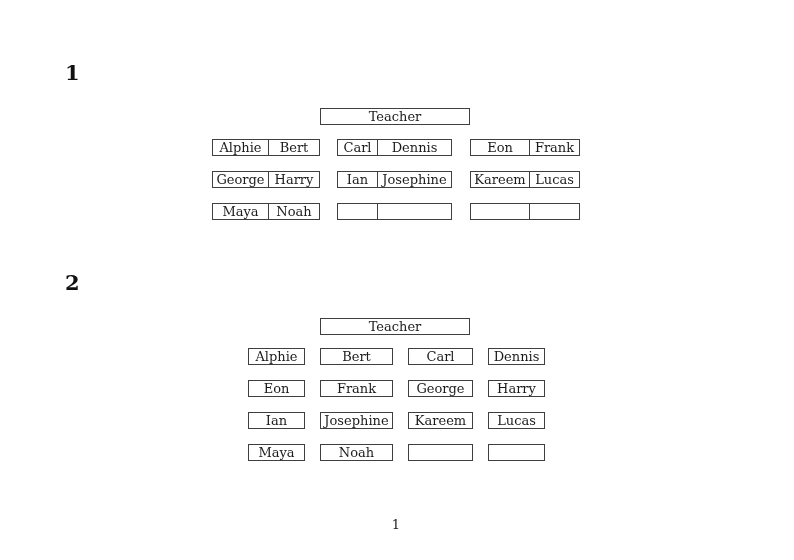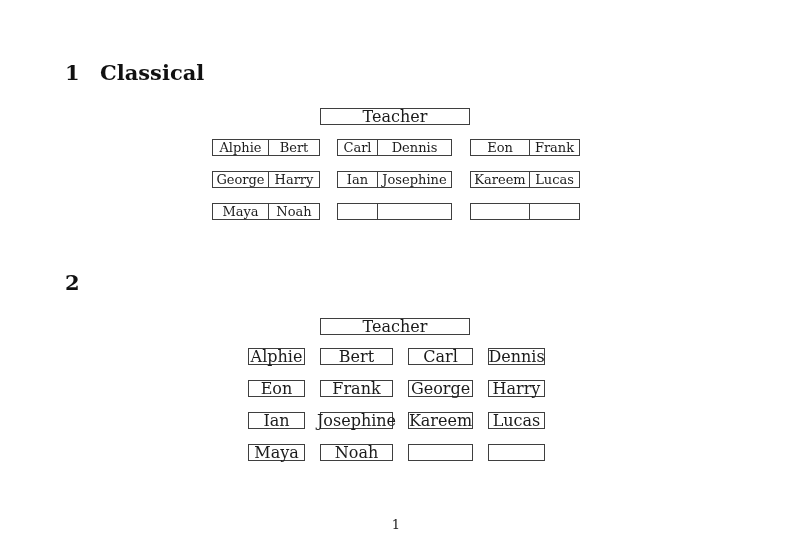--- a/index.html
+++ b/index.html
@@ -24,21 +24,21 @@
   .s2 { top: 271px; }
   .sec-num { width: 35px; }
 
   
   .box {
     position: absolute;
     box-sizing: border-box;
     border: 1px solid #3f3f3f;
     background: #ffffff;
     display: flex; align-items: center; justify-content: center;
-    font-size: 16px; line-height: 15px;
+    font-size: 13px; line-height: 15px;
     color: #1b1b1b;
     white-space: nowrap;
   }
   .teacher { left: 320px; width: 150px; height: 17px; }
   .t1 { top: 108px; }
   .t2 { top: 318px; }
 
   
   .pair {
     position: absolute;
@@ -84,21 +84,20 @@
     text-align: center; font-size: 13px; color: #222222;
   }
 </style>
 </head>
 <body>
 
 <div class="page">
 
   <div class="section-heading s1">
     <span class="sec-num">1</span>
-    <span class="sec-title">Classical</span>
   </div>
 
   <div class="box teacher t1">Teacher</div>
 
   <div class="pair r0 g1">
     <span class="cell cl">Alphie</span>
     <span class="cell cr">Bert</span>
   </div>
   <div class="pair r0 g2">
     <span class="cell cl">Carl</span>

